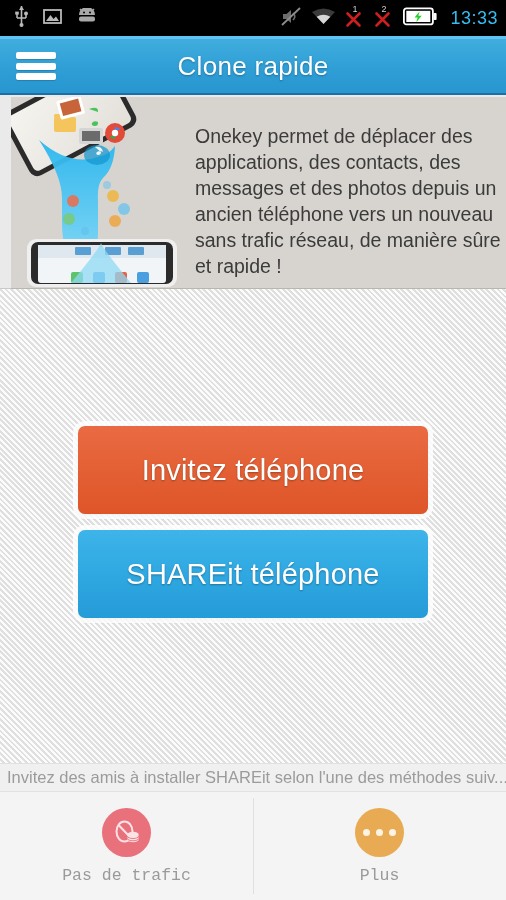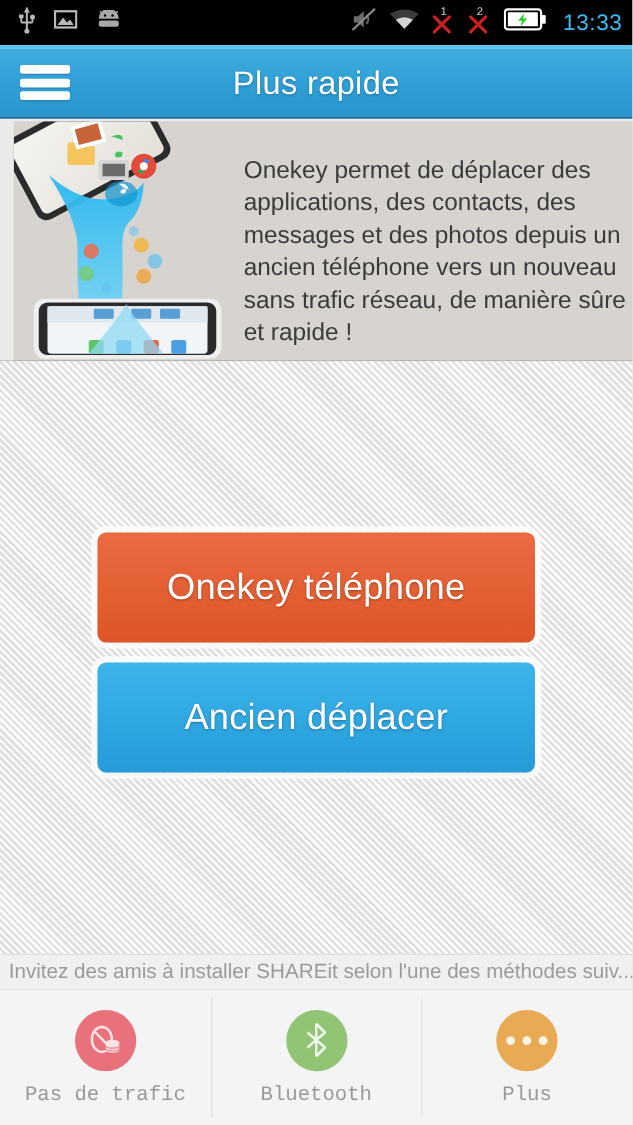--- a/index.html
+++ b/index.html
@@ -217,21 +217,21 @@
   </div>
 </div>
 <div class="statusbar-underline"></div>
 
 <div class="titlebar">
   <div class="hamburger">
     <span></span>
     <span></span>
     <span></span>
   </div>
-  <div class="title-text">Plus rapide</div>
+  <div class="title-text">Clone rapide</div>
 </div>
 
 <div class="banner">
   <svg class="illus" viewBox="0 0 176 192">
     <defs>
       <linearGradient id="liq" x1="0" y1="0" x2="0" y2="1">
         <stop offset="0%" stop-color="#29b6ef"></stop>
         <stop offset="100%" stop-color="#7fd8f7"></stop>
       </linearGradient>
       <linearGradient id="scr" x1="0" y1="0" x2="1" y2="1">
@@ -285,50 +285,42 @@
       <rect x="126" y="175" width="12" height="11" rx="2" fill="#4a9fe0"></rect>
       <path d="M60 186 q28 -34 30 -40 q2 6 30 40 z" fill="#8fd9f5" opacity="0.75"></path>
     </g>
   </svg>
   <div class="banner-desc">Onekey permet de déplacer des applications, des contacts, des messages et des photos depuis un ancien téléphone vers un nouveau sans trafic réseau, de manière sûre et rapide !</div>
 </div>
 <div class="banner-shadow"></div>
 
 <div class="main">
   <div class="btn-wrap">
-    <button class="big-btn btn-new">Onekey téléphone</button>
-    <button class="big-btn btn-old">Ancien déplacer</button>
+    <button class="big-btn btn-new">Invitez téléphone</button>
+    <button class="big-btn btn-old">SHAREit téléphone</button>
   </div>
 </div>
 
 <div class="hint">Invitez des amis à installer SHAREit selon l'une des méthodes suiv...</div>
 
 <div class="bottombar">
 
   <div class="bb-item">
     <div class="bb-circle" style="background:#e8717c;">
       <svg width="30" height="30" viewBox="0 0 30 30">
         <ellipse cx="12.5" cy="14.5" rx="8" ry="10" stroke="#fbe3e5" stroke-width="2" fill="none"></ellipse>
         <path d="M6.5 8 L19 21" stroke="#fbe3e5" stroke-width="2"></path>
         <ellipse cx="21" cy="17" rx="5.5" ry="2.2" fill="#fbe3e5"></ellipse>
         <path d="M15.5 17 v6 a5.5 2.2 0 0 0 11 0 v-6" fill="#fbe3e5"></path>
         <path d="M15.5 19.3 a5.5 2.2 0 0 0 11 0 M15.5 21.6 a5.5 2.2 0 0 0 11 0" stroke="#e8717c" stroke-width="0.9" fill="none"></path>
       </svg>
     </div>
     <div class="bb-label">Pas de trafic</div>
   </div>
 
-  <div class="bb-item">
-    <div class="bb-circle" style="background:#92c475;">
-      <svg width="28" height="30" viewBox="0 0 28 30">
-        <path d="M14 2 L14 28 M14 2 L21 9 L7 21 M14 28 L21 21 L7 9" stroke="#f0f7ea" stroke-width="2" fill="none" stroke-linejoin="round"></path>
-      </svg>
-    </div>
-    <div class="bb-label">Bluetooth</div>
-  </div>
 
   <div class="bb-item">
     <div class="bb-circle" style="background:#e8ab54;">
       <span class="dots">
         <i></i>
         <i></i>
         <i></i>
       </span>
     </div>
     <div class="bb-label">Plus</div>

